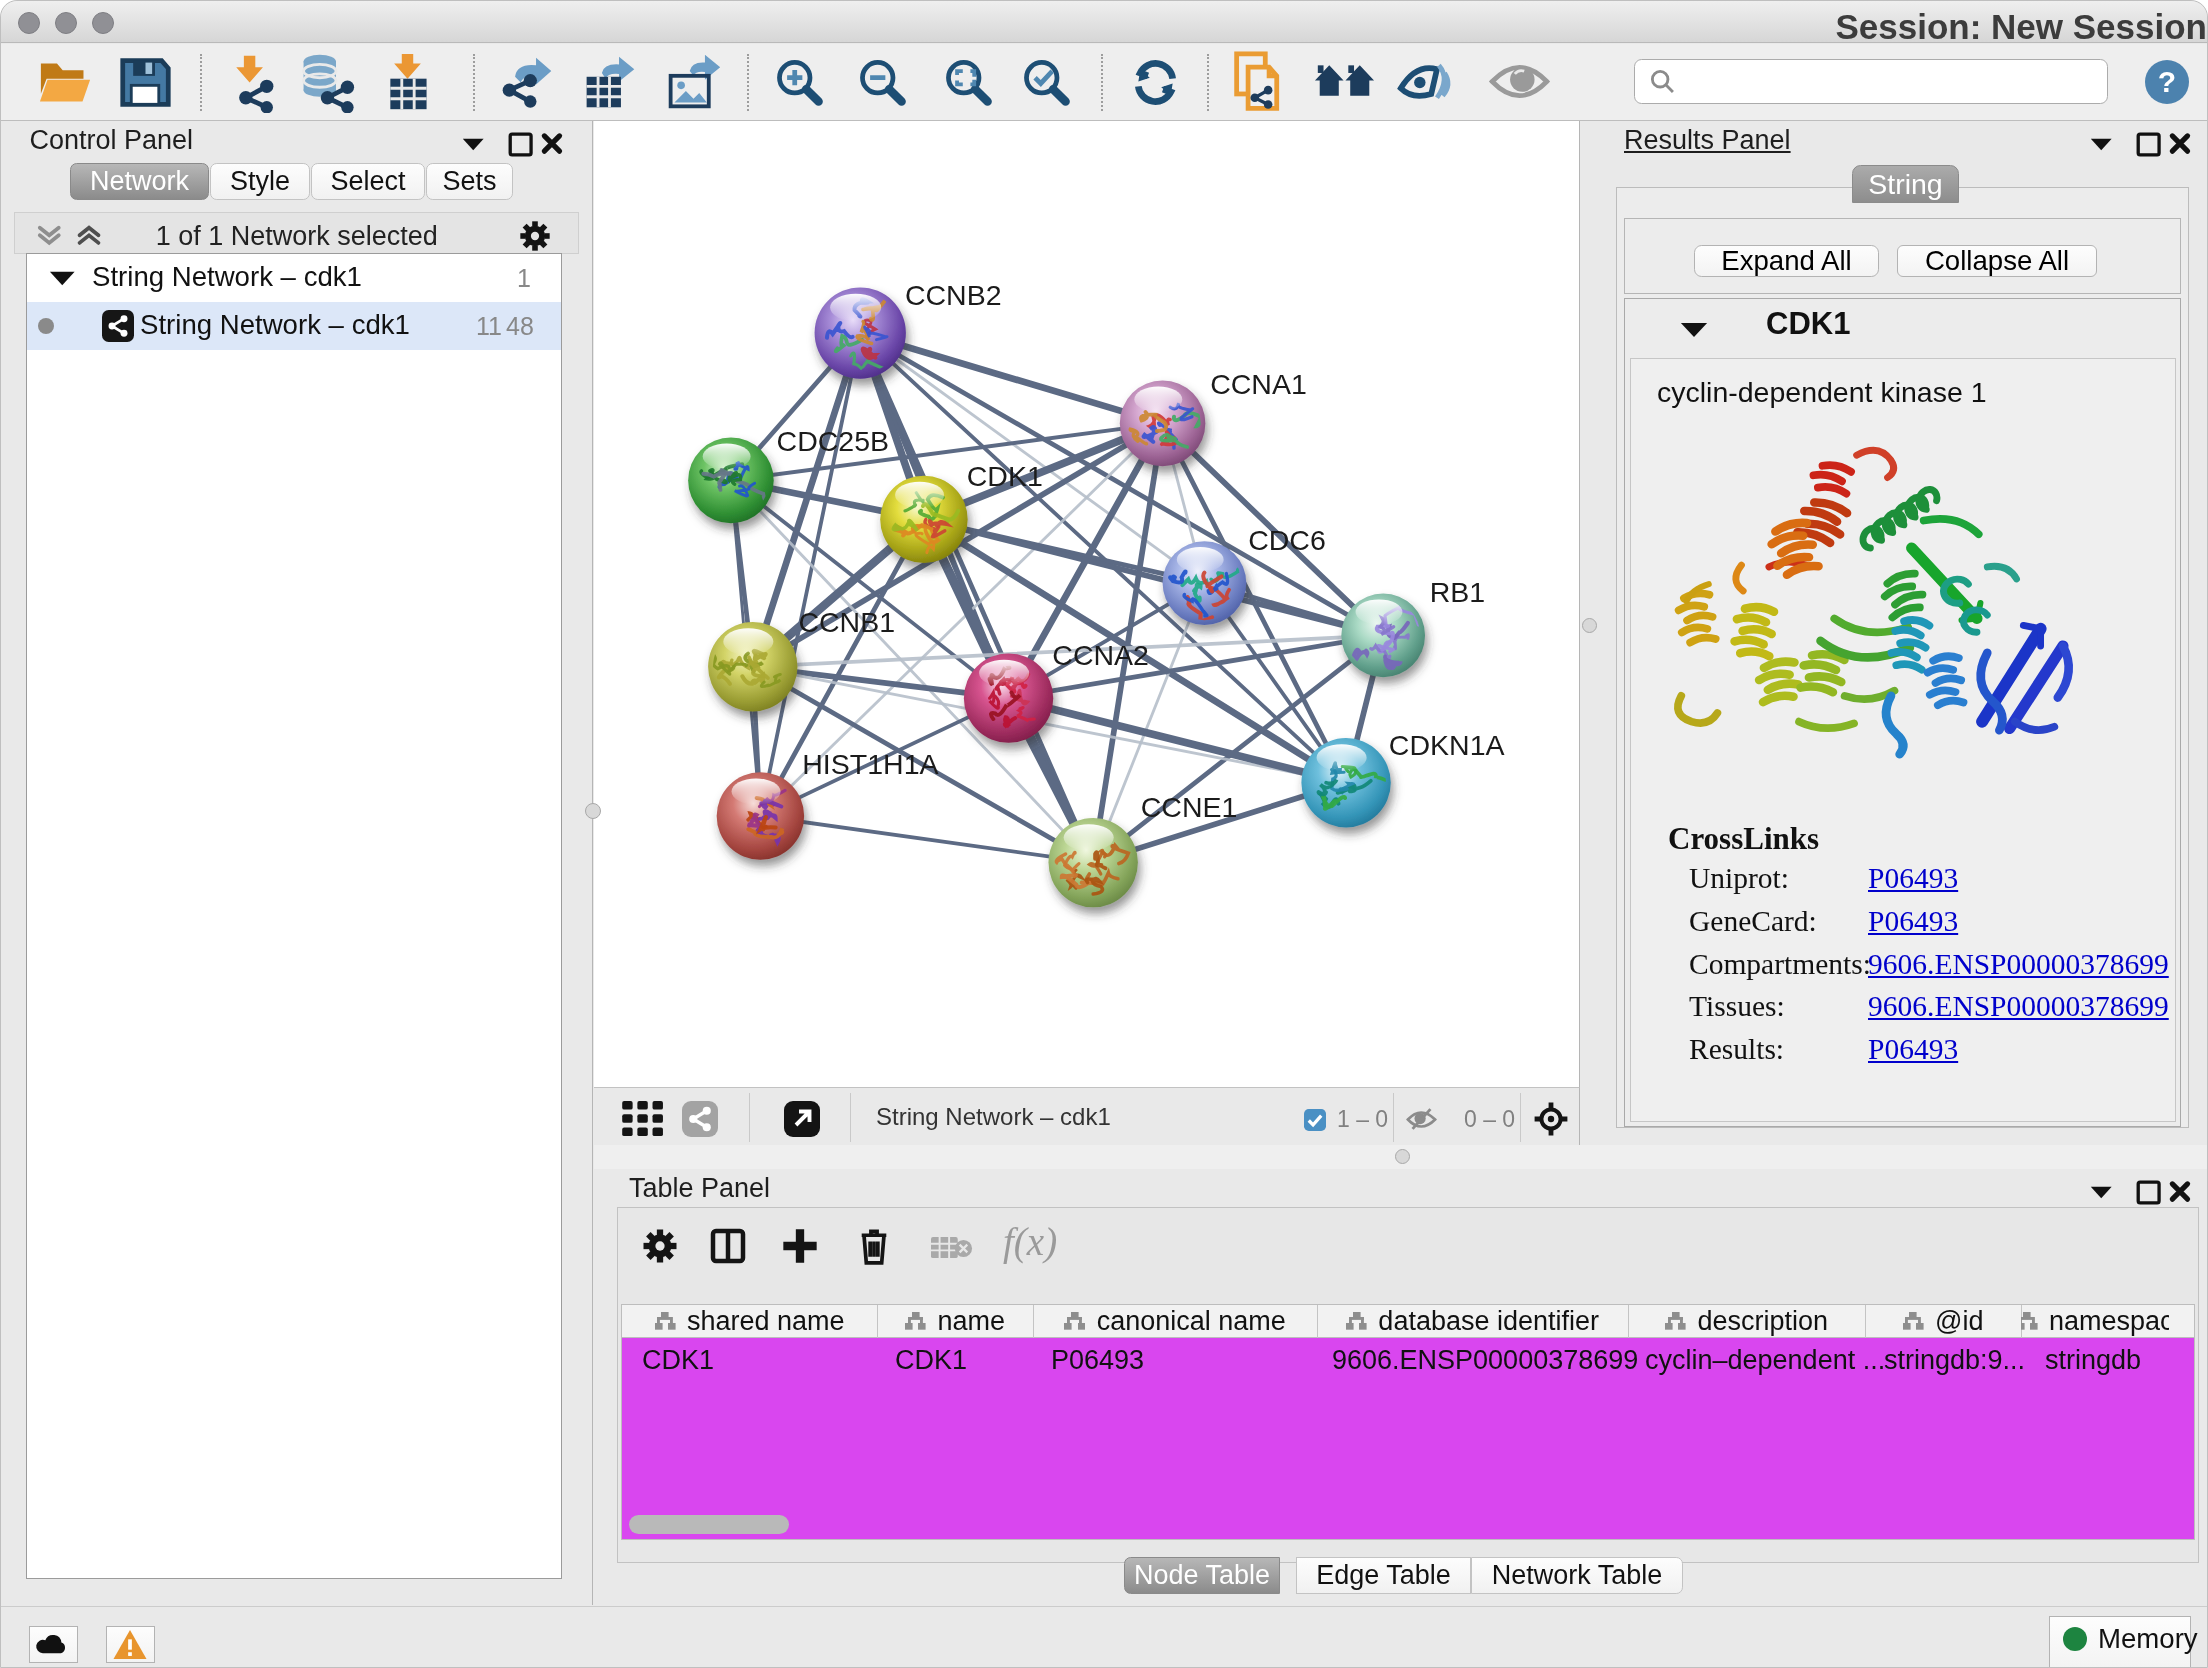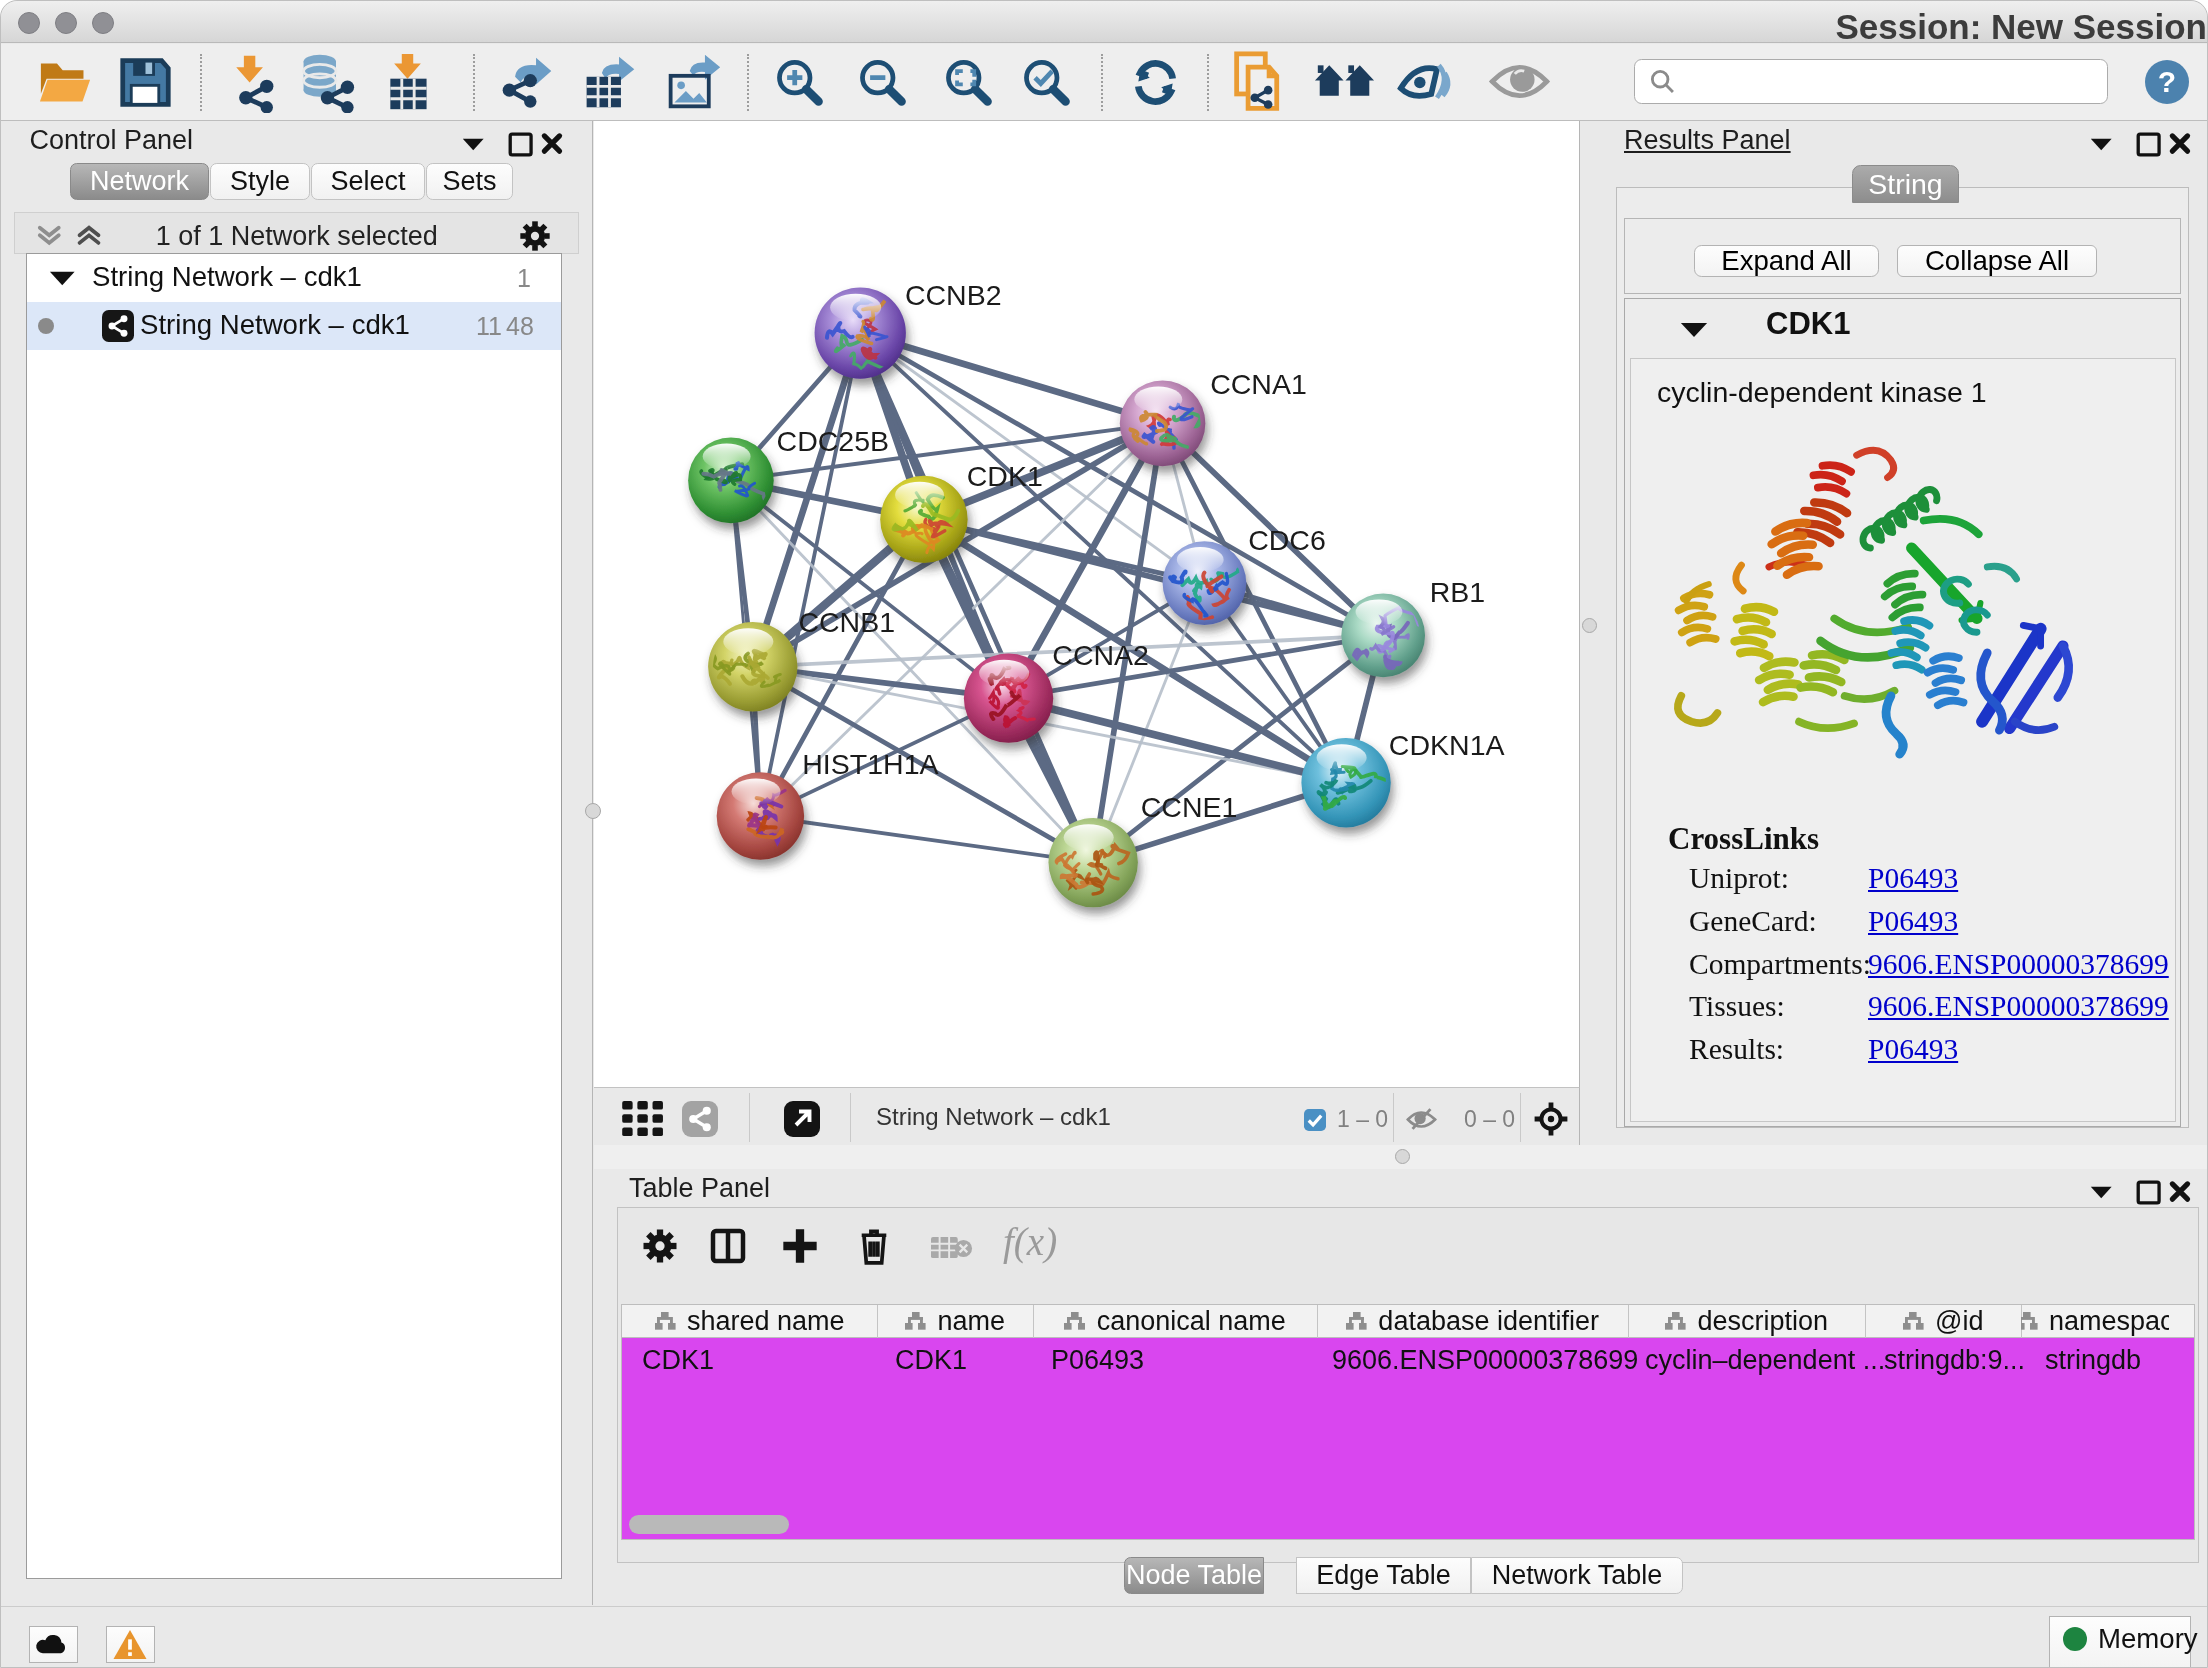--- a/index.html
+++ b/index.html
@@ -884,21 +884,21 @@
     <div class="thc" style="left:1399px;width:148px;">namespac</div>
     <div class="trc" style="left:20px;">CDK1</div>
     <div class="trc" style="left:273px;">CDK1</div>
     <div class="trc" style="left:429px;">P06493</div>
     <div class="trc" style="left:710px;">9606.ENSP00000378699</div>
     <div class="trc" style="left:1023px;">cyclin–dependent ...</div>
     <div class="trc" style="left:1262px;">stringdb:9...</div>
     <div class="trc" style="left:1423px;">stringdb</div>
   </div>
   <div style="position:absolute;left:35px;top:346px;width:160px;height:19px;background:#b9b9b9;border-radius:9.5px;"></div>
-  <div class="tab tabsel" style="left:530px;top:388px;width:140px;border-radius:6.7px 0 0 6.7px;">Node Table</div>
+  <div class="tab tabsel" style="left:530px;top:388px;width:156px;border-radius:6.7px 0 0 6.7px;">Node Table</div>
   <div class="tab" style="left:702px;top:388px;width:175px;border-radius:0;">Edge Table</div>
   <div class="tab" style="left:877px;top:388px;width:212px;border-radius:0 6.7px 6.7px 0;">Network Table</div>
 </div>
 <div id="bottombar">
   <div class="btn" style="position:absolute;left:27.6px;top:19px;width:49px;height:37px;">
     <svg width="38" height="28.5" viewBox="0 0 34 24" style="position:absolute;left:3.8px;top:2.9px;">
           <path d="M9 20 a6 6 0 1 1 2-11.6 a7.5 7.5 0 0 1 14.4 2.1 A5 5 0 0 1 25 20 Z" fill="#111"></path>
         </svg>
   </div>
   <div class="btn" style="position:absolute;left:105px;top:19px;width:49px;height:37px;">

